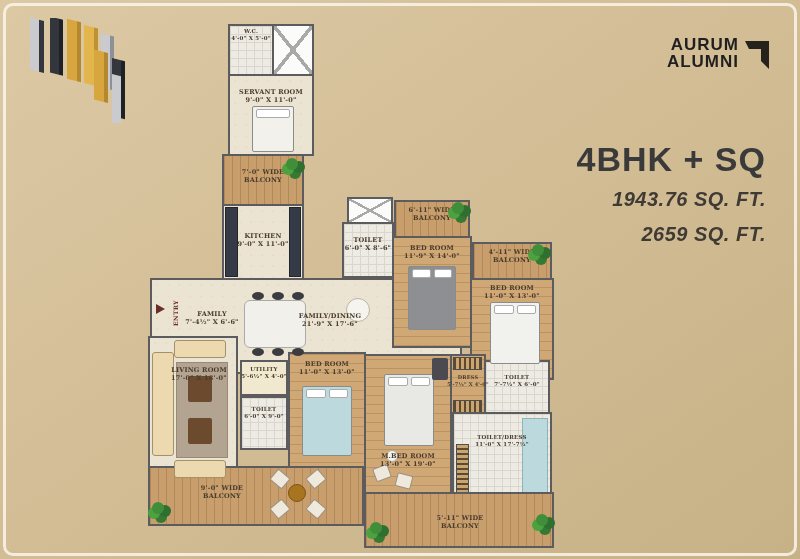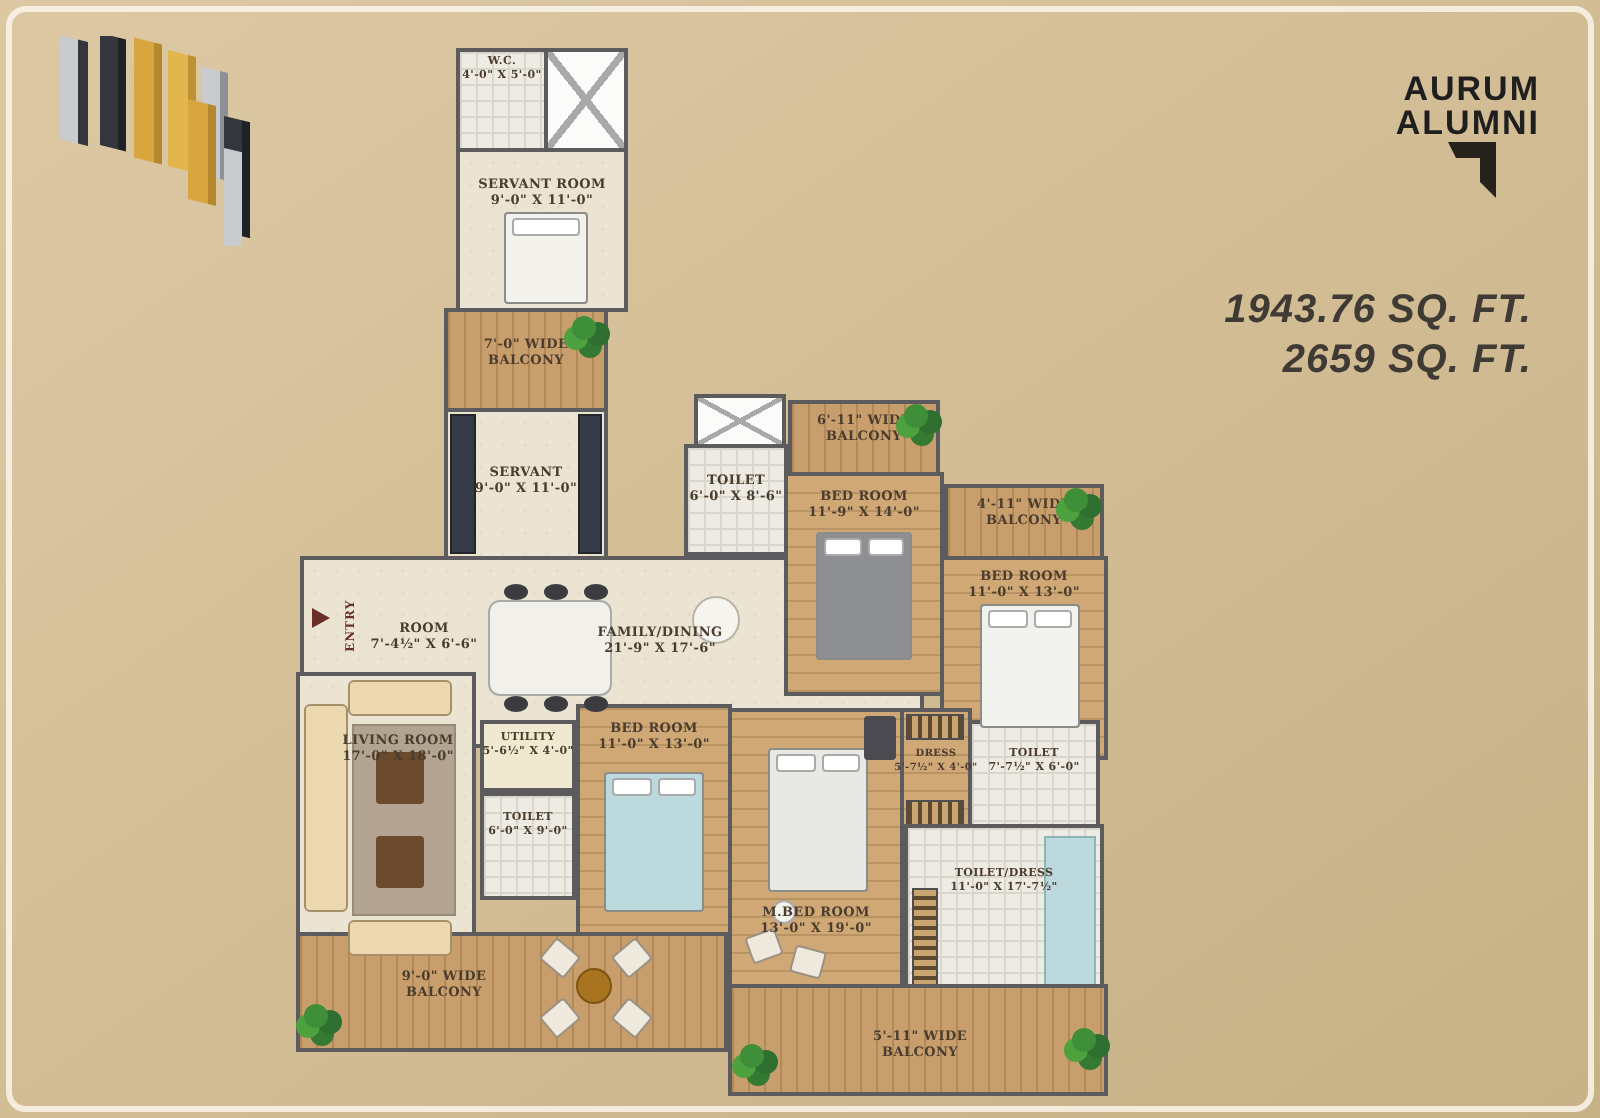--- a/index.html
+++ b/index.html
@@ -4,27 +4,27 @@
 <style>
   html,body{margin:0;padding:0;}
   body{
     width:800px;height:559px;position:relative;overflow:hidden;
     background:linear-gradient(145deg,#dcc9a4 0%,#d4bf98 40%,#c7b186 100%);
     font-family:"Liberation Sans",sans-serif;
   }
   .frame{position:absolute;inset:3px;border:3px solid rgba(250,246,235,.85);border-radius:10px;pointer-events:none;}
 
   
-  .brand{position:absolute;top:36px;right:30px;display:flex;align-items:center;flex-direction:column;}
+  .brand{position:absolute;top:36px;right:30px;display:flex;align-items:flex-end;}
   .brand-text{text-align:right;font-weight:bold;color:#1f1f1f;font-size:17px;line-height:1.0;letter-spacing:1px;}
   .brand-corner{margin-left:5px;}
   .info{position:absolute;right:34px;top:142px;text-align:right;}
   .info .title{font-size:34px;font-weight:bold;color:#3a3a3a;letter-spacing:1px;line-height:1;}
   .info .area-label{margin-top:18px;font-size:12px;font-weight:bold;font-style:italic;color:#a5784a;letter-spacing:2px;}
-  .info .area-value{margin-top:2px;font-size:20px;font-weight:bold;font-style:italic;color:#3f3a33;letter-spacing:.5px;}
+  .info .area-value{margin-top:12px;font-size:20px;font-weight:bold;font-style:italic;color:#3f3a33;letter-spacing:.5px;}
 
   
   .plan{position:absolute;left:140px;top:14px;width:436px;height:536px;}
   .room{position:absolute;border:2px solid #5c5b5e;box-sizing:border-box;}
   .noborder{border:none;}
   .cream{background:#ece4d2;background-image:radial-gradient(rgba(200,180,150,.18) 1px,transparent 1px);background-size:11px 11px;}
   .tile{background:#edebe3;background-image:linear-gradient(#d9d6cc 1px,transparent 1px),linear-gradient(90deg,#d9d6cc 1px,transparent 1px);background-size:8px 8px;}
   .wood{background:#cfa876;background-image:repeating-linear-gradient(0deg,rgba(110,70,30,.22) 0 1px,transparent 1px 9px);}
   .woodv{background:#c89f6c;background-image:repeating-linear-gradient(90deg,rgba(110,70,30,.25) 0 1px,transparent 1px 8px);}
   .util{background:#f0e9cf;}
@@ -84,20 +84,21 @@
   <div class="brand-text">
     <div>AURUM</div>
     <div>ALUMNI</div>
   </div>
   <svg class="brand-corner" width="26" height="30" viewBox="0 0 26 30">
     <path d="M1,1 H25 V29 L17,21 V9 H5 Z" fill="#26221c"></path>
   </svg>
 </div>
 
 <div class="info">
+  <div class="title">4BHK + SQ</div>
   <div class="area-value">1943.76 SQ. FT.</div>
   <div class="area-value">2659 SQ. FT.</div>
 </div>
 
 <div class="plan">
 
   <div class="room tile" style="left:88px;top:10px;width:46px;height:52px;"></div>
   <div class="room xshaft" style="left:132px;top:10px;width:42px;height:52px;"></div>
   <div class="room cream" style="left:88px;top:60px;width:86px;height:82px;"></div>
   <div class="bed" style="left:112px;top:92px;width:42px;height:46px;background:#f3f1ec;">
@@ -212,25 +213,25 @@
     </div>
   <div class="rlbl" style="left:88px;top:74px;width:86px;">
       <span>SERVANT ROOM</span>
       <span>9'-0" X 11'-0"</span>
     </div>
   <div class="rlbl" style="left:84px;top:154px;width:78px;">
       <span>7'-0" WIDE</span>
       <span>BALCONY</span>
     </div>
   <div class="rlbl" style="left:84px;top:218px;width:78px;">
-      <span>SERVANT</span>
+      <span>KITCHEN</span>
       <span>9'-0" X 11'-0"</span>
     </div>
   <div class="rlbl" style="left:40px;top:296px;width:64px;">
-      <span>ROOM</span>
+      <span>FAMILY</span>
       <span>7'-4½" X 6'-6"</span>
     </div>
   <div class="rlbl" style="left:142px;top:298px;width:96px;">
       <span>FAMILY/DINING</span>
       <span>21'-9" X 17'-6"</span>
     </div>
   <div class="rlbl" style="left:202px;top:222px;width:52px;">
       <span>TOILET</span>
       <span>6'-0" X 8'-6"</span>
     </div>

